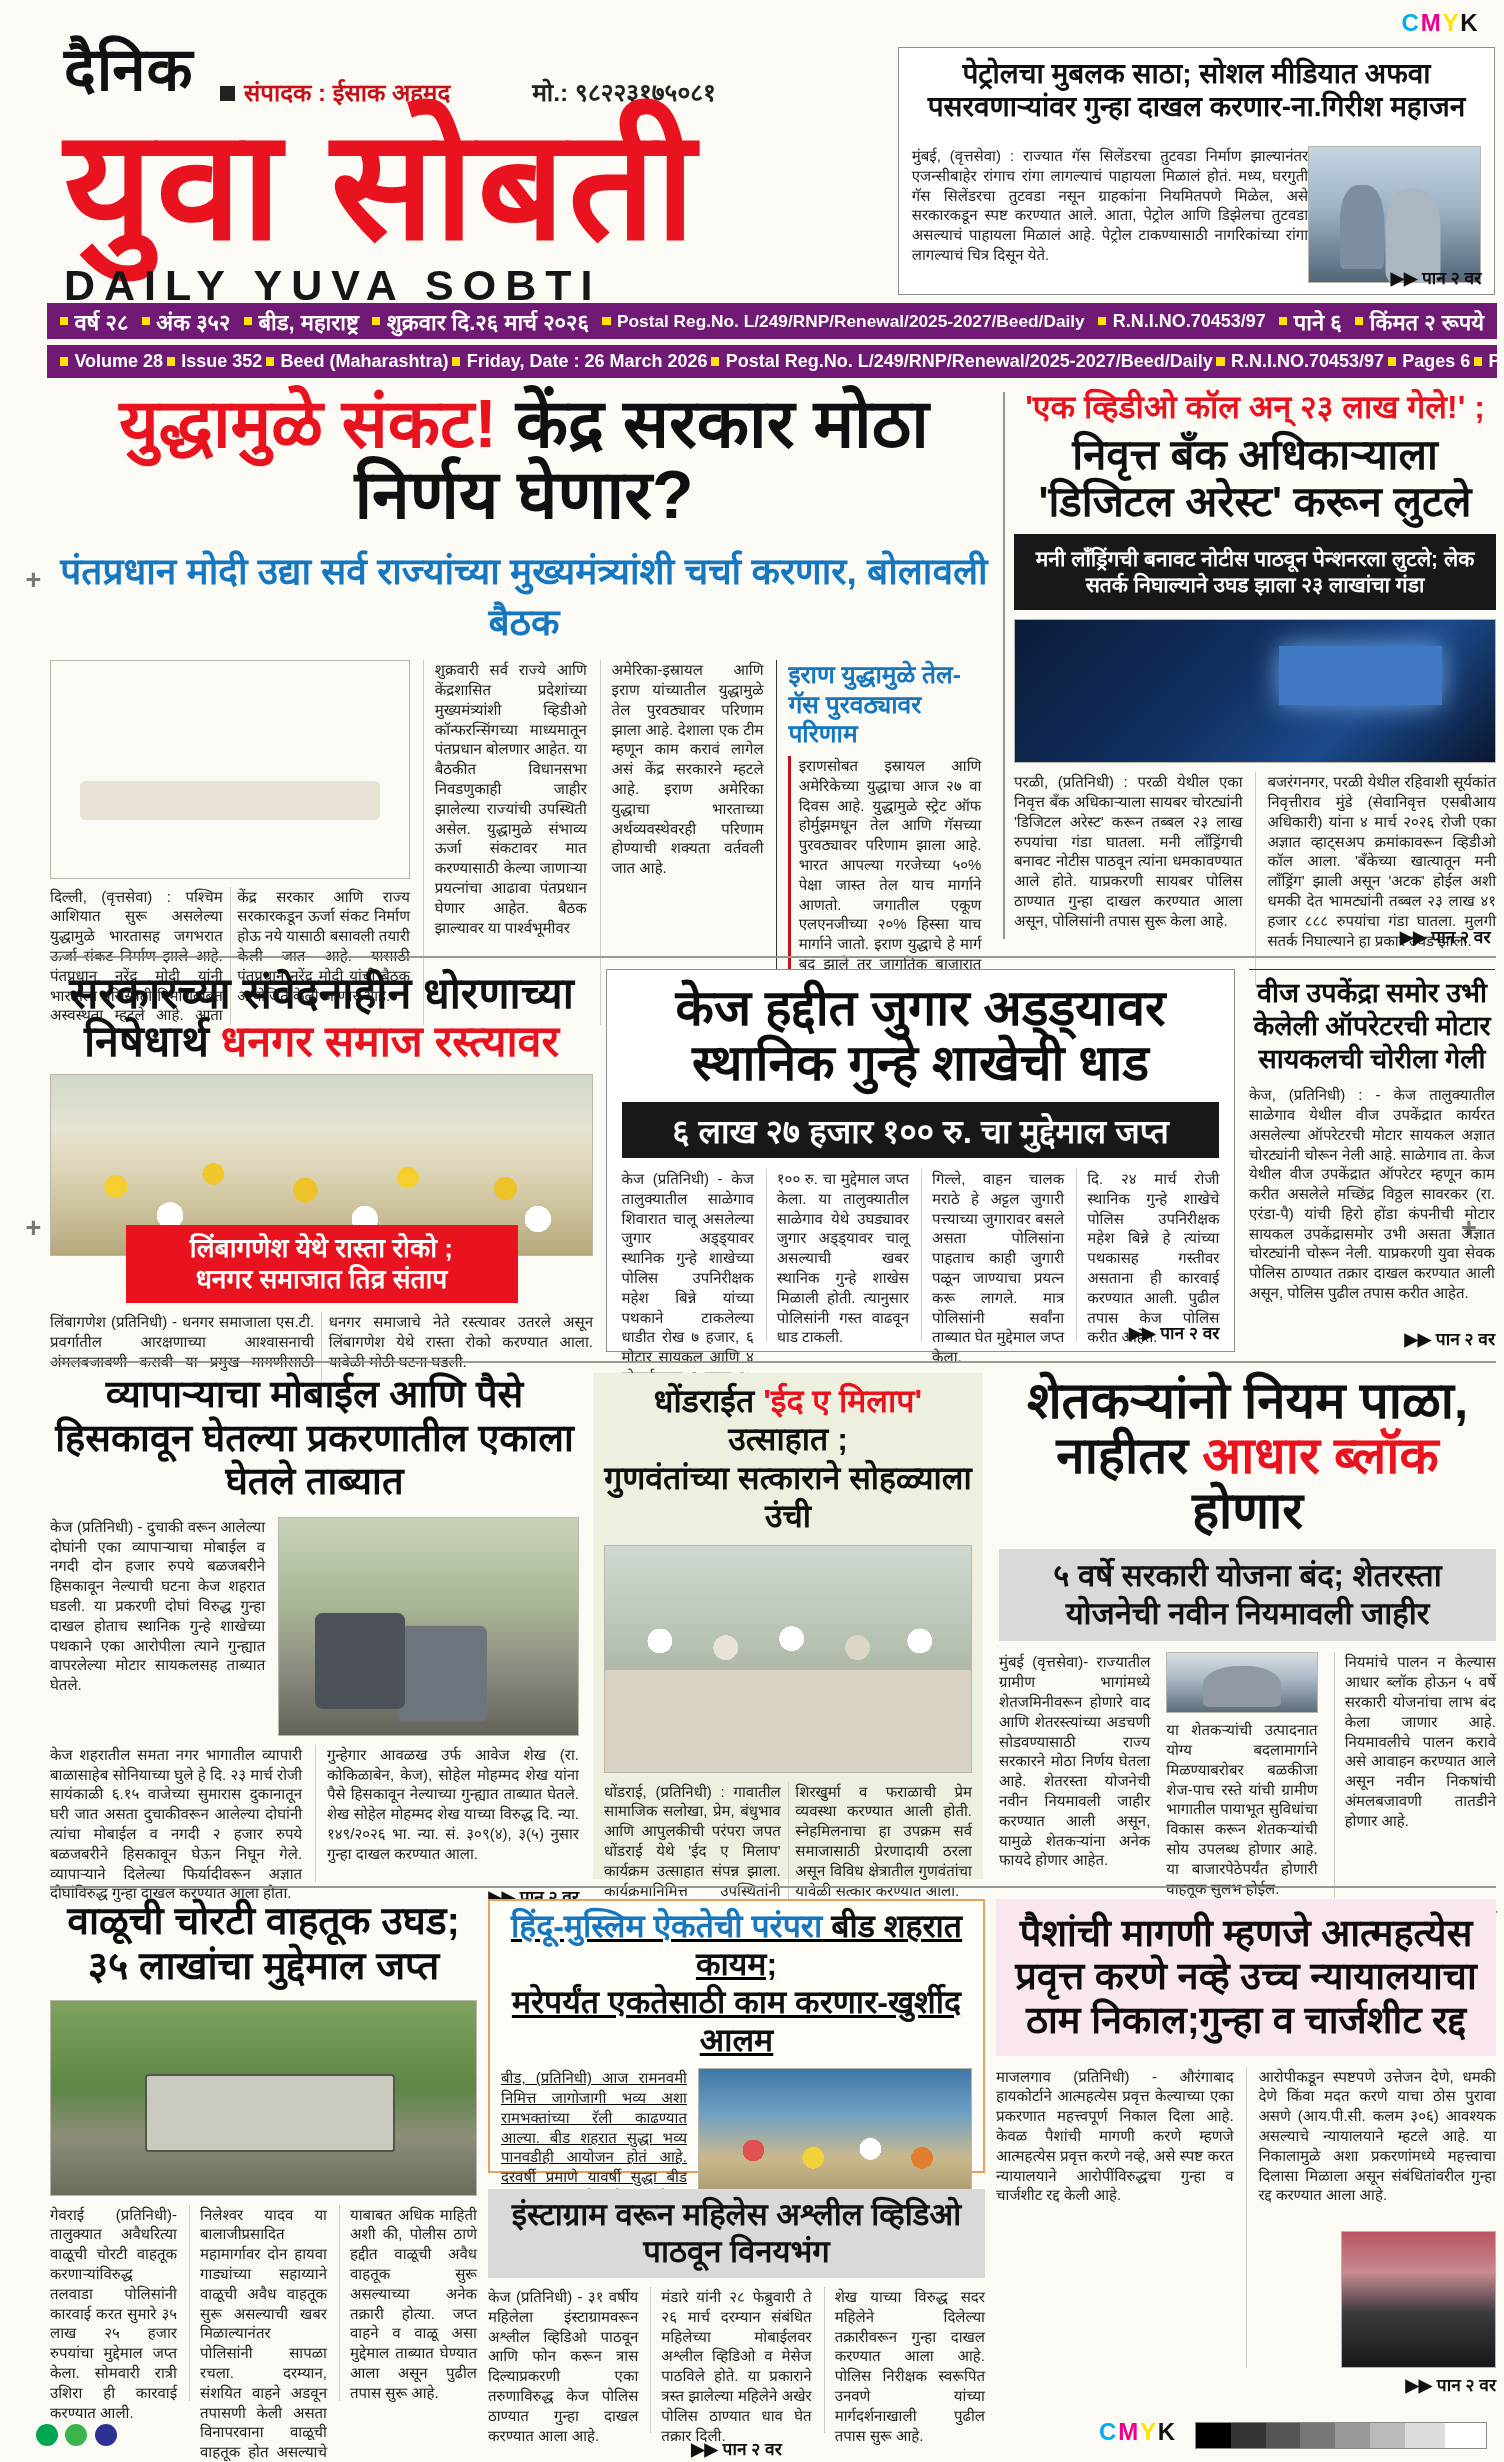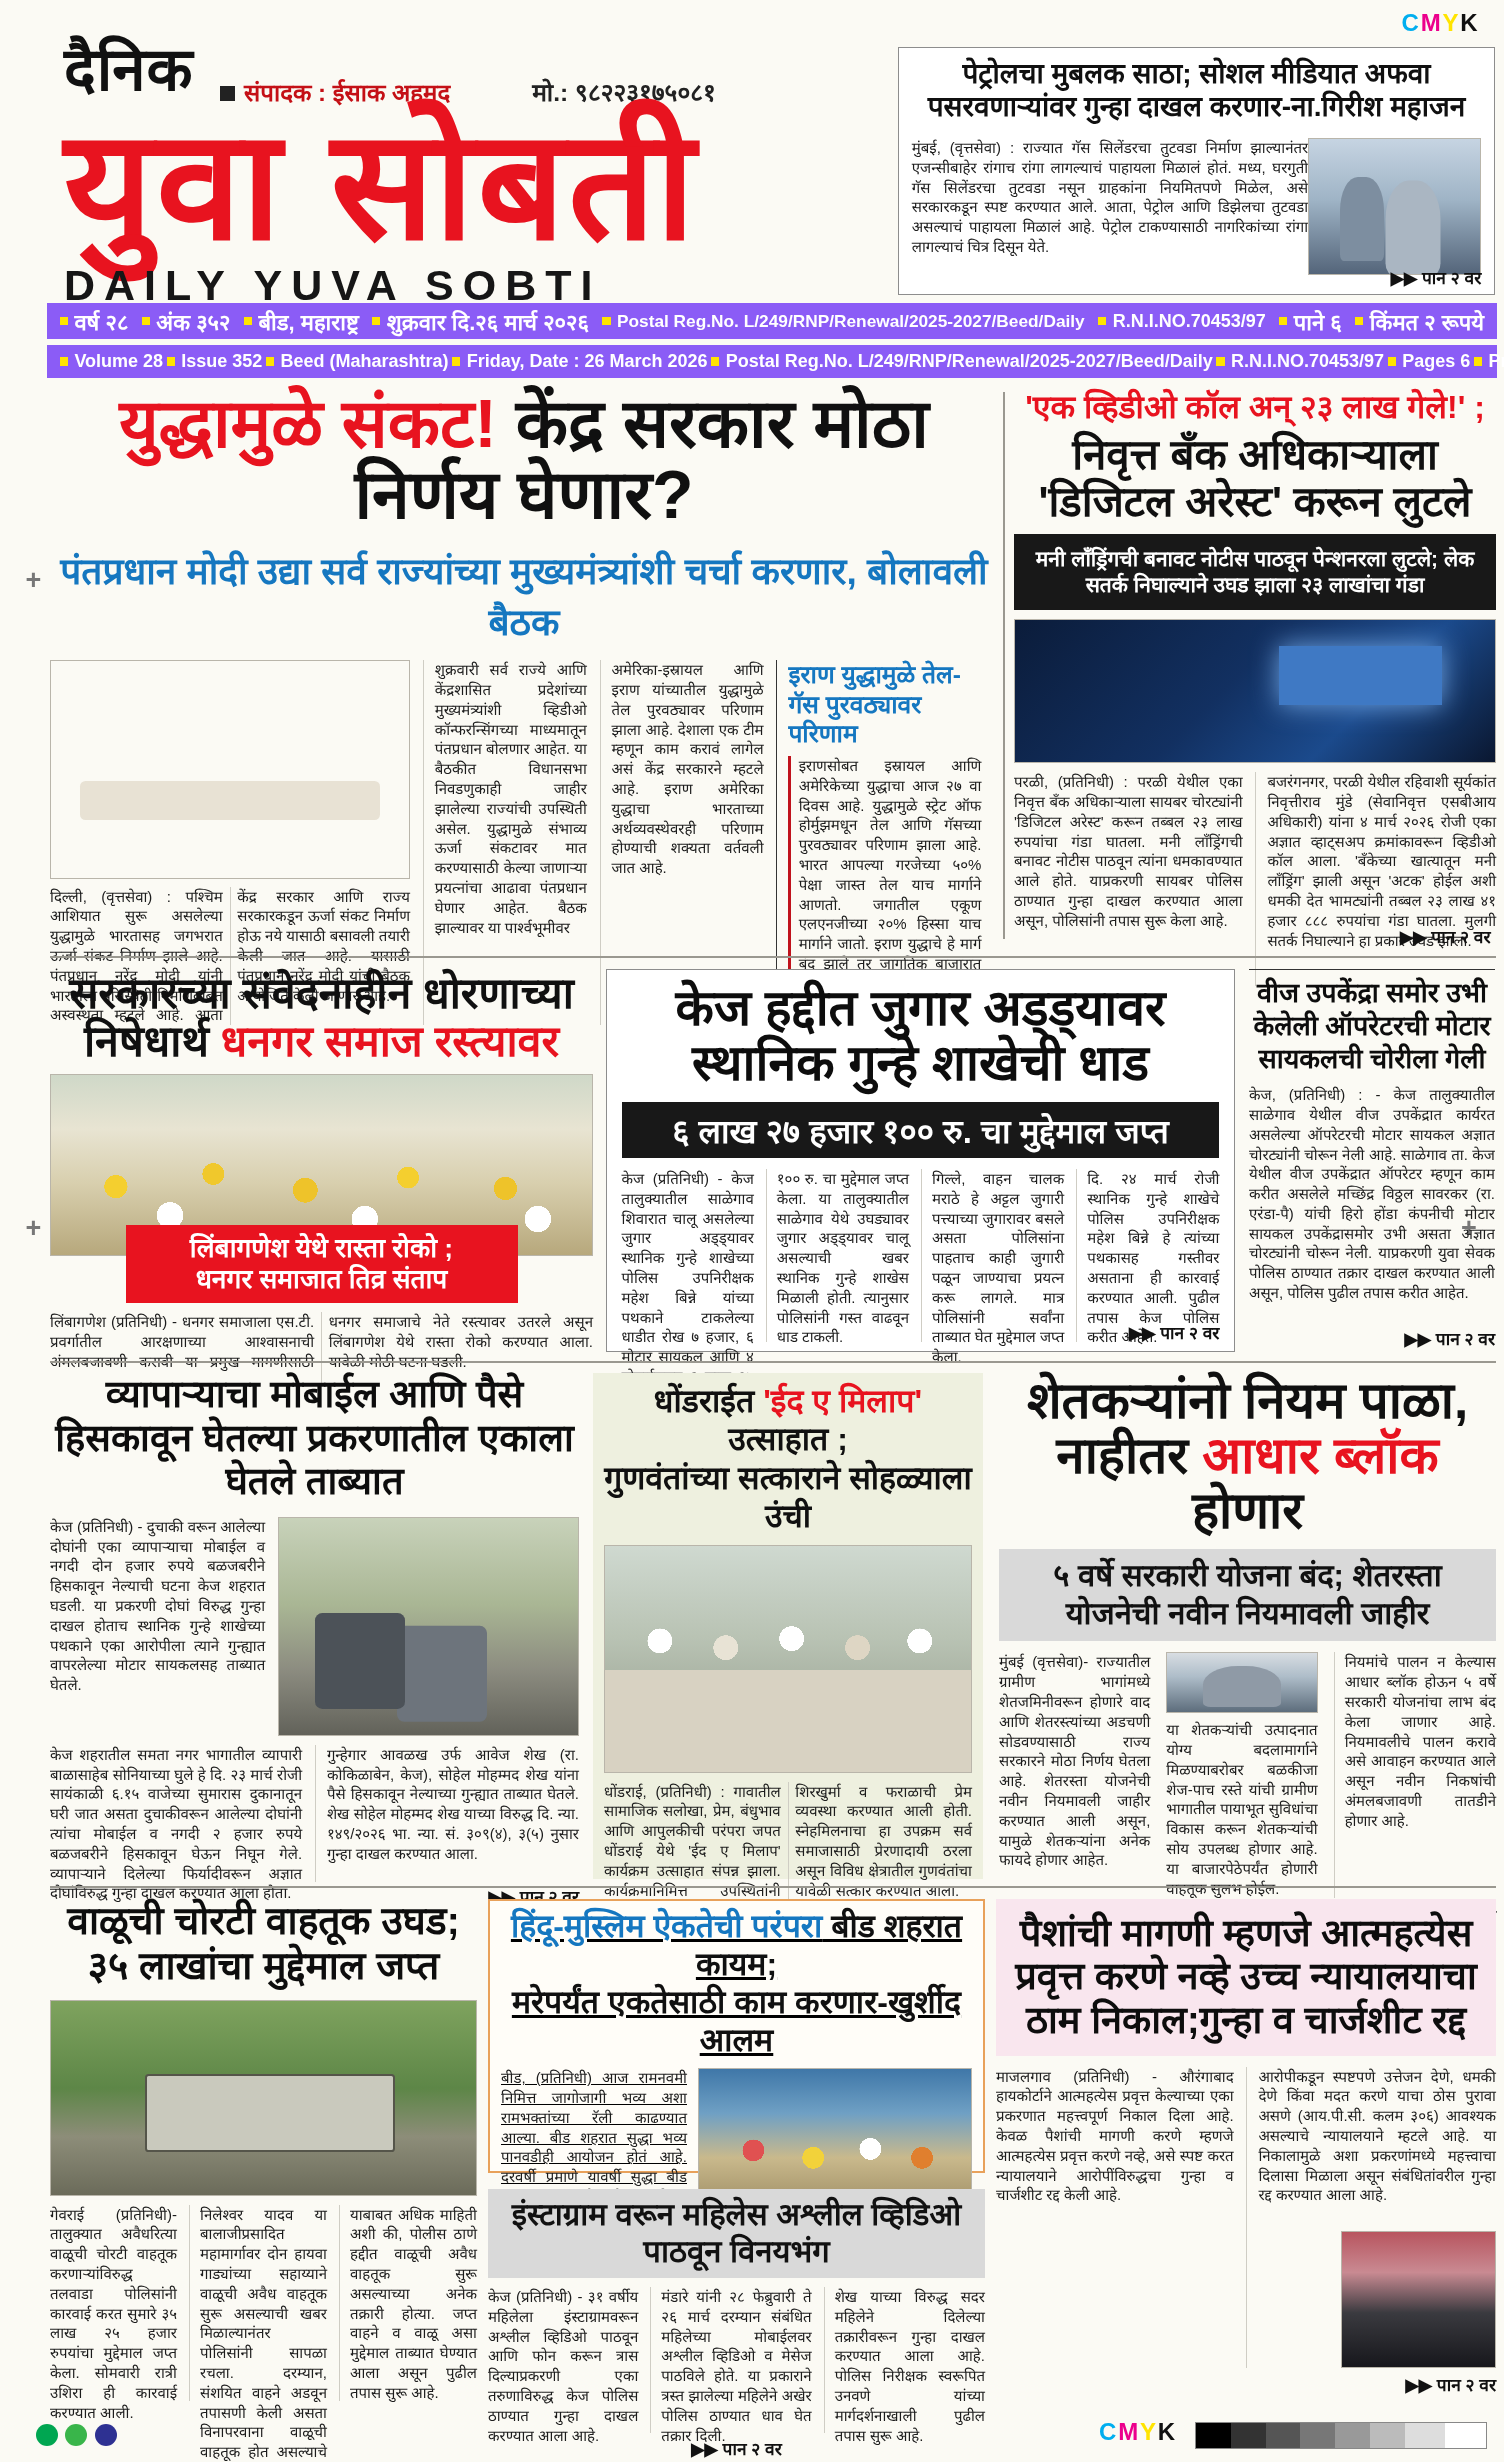--- a/index.html
+++ b/index.html
@@ -11,21 +11,21 @@
   .dainik{font-size:60px;font-weight:bold;color:#111;letter-spacing:0.9px;}
   .editor{font-size:24px;font-weight:bold;color:#c41016;}
   .editor .sq{display:inline-block;width:14.6px;height:14.6px;background:#222;margin-right:9px;}
   .mob{font-size:24.6px;font-weight:bold;color:#222;}
   .logo{font-size:153px;line-height:1;font-weight:bold;color:#e8131f;letter-spacing:3.6px;}
   .tagline{font-size:43px;font-weight:bold;color:#161616;letter-spacing:9px;}
   .cmyk{font-size:24px;font-weight:bold;letter-spacing:1.8px;}
   .cmyk b:nth-child(1){color:#00aeef}.cmyk b:nth-child(2){color:#ec008c}
   .cmyk b:nth-child(3){color:#ffe400}.cmyk b:nth-child(4){color:#111}
   
-  .infobar{background:#8b5cf6;color:#fff;display:flex;align-items:center;gap:3.6px;padding:0 12.8px;justify-content:space-between;}
+  .infobar{background:#701a75;color:#fff;display:flex;align-items:center;gap:3.6px;padding:0 12.8px;justify-content:space-between;}
   .infobar .it{display:flex;align-items:center;font-weight:bold;white-space:nowrap;}
   .infobar .it::before{content:"";display:inline-block;width:8.2px;height:8.2px;background:#ffe400;margin-right:6.4px;}
   .bar-mr{font-size:22px;}
   .bar-en{font-size:18px;}
   
   .boxed{border:1.8px solid #8d8d8d;background:#fff;}
   .hl-red{color:#e8131f;}
   .hl-blk{color:#101010;}
   .hl-blue{color:#1577c0;}
   .bar-sub{background:#181818;color:#fff;font-weight:bold;text-align:center;}
@@ -81,21 +81,21 @@
       <span class="dainik">दैनिक</span>
       <span class="editor"><span class="sq"></span><span>संपादक : ईसाक अहमद</span></span>
       <span class="mob" style="margin-left:55px;">मो.: ९८२२३१७५०८१</span>
     </div>
     <div class="logo">युवा सोबती</div>
     <div class="tagline">DAILY YUVA SOBTI</div>
   </div>
 
   <div class="abs boxed" style="left:898px;top:47px;width:597px;height:248px;padding:9px 12.8px;">
     <div style="font-size:28px;font-weight:bold;text-align:center;line-height:1.18;color:#101010;">पेट्रोलचा मुबलक साठा; सोशल मीडियात अफवा पसरवणाऱ्यांवर गुन्हा दाखल करणार-ना.गिरीश महाजन</div>
-    <div style="display:flex;margin-top:15px;">
+    <div style="display:flex;margin-top:23px;">
       <div class="body-txt jz" style="flex:1;">मुंबई, (वृत्तसेवा) : राज्यात गॅस सिलेंडरचा तुटवडा निर्माण झाल्यानंतर एजन्सीबाहेर रांगाच रांगा लागल्याचं पाहायला मिळालं होतं. मध्य, घरगुती गॅस सिलेंडरचा तुटवडा नसून ग्राहकांना नियमितपणे मिळेल, असे सरकारकडून स्पष्ट करण्यात आले. आता, पेट्रोल आणि डिझेलचा तुटवडा असल्याचं पाहायला मिळालं आहे. पेट्रोल टाकण्यासाठी नागरिकांच्या रांगा लागल्याचं चित्र दिसून येते.</div>
       <div class="ph ph-men" style="width:173px;height:137px;flex:none;"></div>
     </div>
     <div class="cont" style="position:absolute;right:12.8px;bottom:5.5px;">▶▶ पान २ वर</div>
   </div>
 
   <div class="abs infobar bar-mr" style="left:47px;top:303px;width:1450px;height:36px;">
     <span class="it">वर्ष २८</span>
     <span class="it">अंक ३५२</span>
     <span class="it">बीड, महाराष्ट्र</span>

